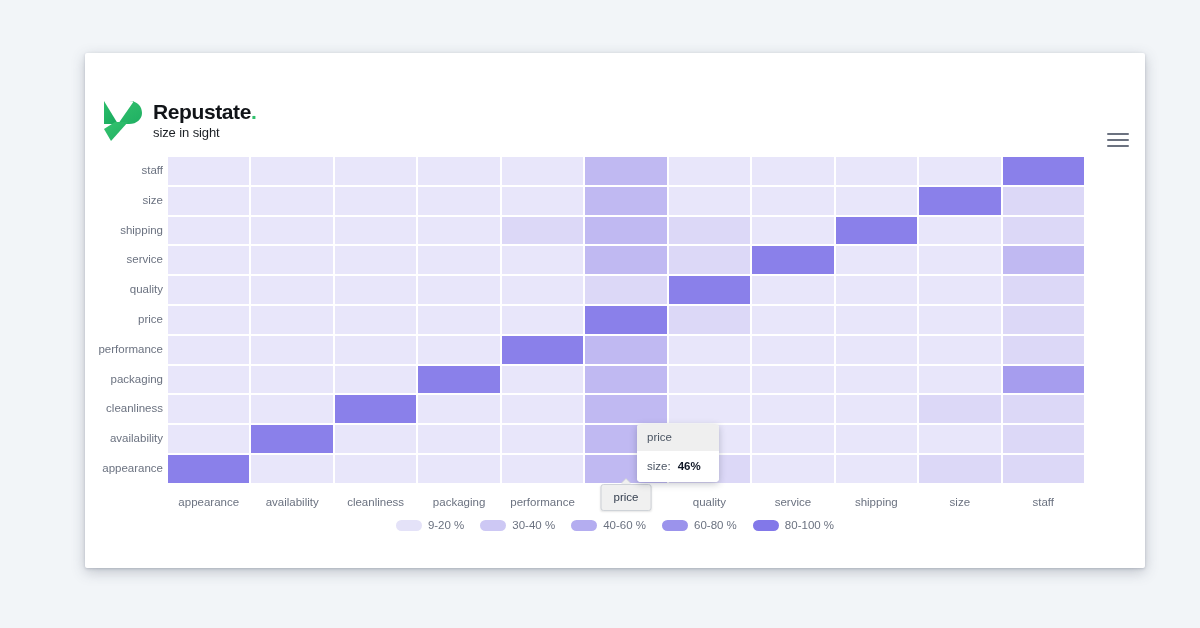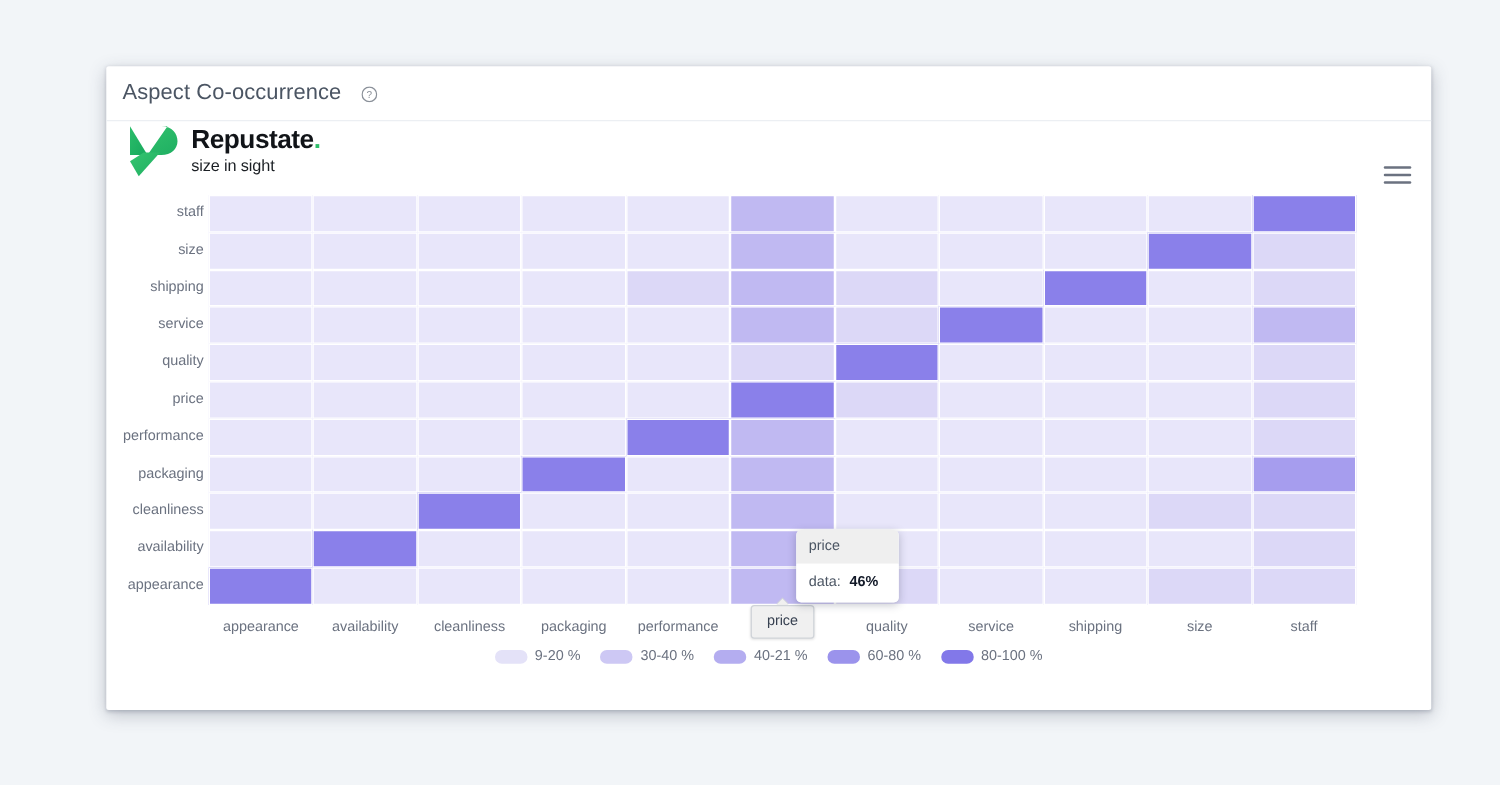--- a/index.html
+++ b/index.html
@@ -245,29 +245,20 @@
   }
   #tooltip-value { font-weight: bold; color: #111827; }
 </style>
 </head>
 <body>
 
 <div id="page">
 
   <div id="card">
 
-    <div id="card-header">
-      <div id="page-title">Aspect Co-occurrence</div>
-      <span id="help-icon">
-        <svg width="13" height="13" viewBox="0 0 13 13">
-          <circle cx="6.5" cy="6.5" r="5.8" fill="none" stroke="#8a9099" stroke-width="1"></circle>
-          <text x="6.5" y="9.6" font-size="8" font-family="Liberation Sans, sans-serif" fill="#8a9099" text-anchor="middle">?</text>
-        </svg>
-      </span>
-    </div>
 
     <div id="brand">
       <span id="brand-mark">
         <svg width="42" height="44" viewBox="0 0 42 44">
           <defs>
             <linearGradient id="gA" x1="0" y1="0" x2="1" y2="1">
               <stop offset="0" stop-color="#35c46f"></stop>
               <stop offset="1" stop-color="#1faf62"></stop>
             </linearGradient>
             <linearGradient id="gB" x1="0" y1="0" x2="1" y2="1">
@@ -471,35 +462,35 @@
           <div class="legend-item">
             <span class="legend-swatch" style="background: rgb(228, 226, 248);"></span>
             <span class="legend-label">9-20 %</span>
           </div>
           <div class="legend-item">
             <span class="legend-swatch" style="background: rgb(205, 200, 244);"></span>
             <span class="legend-label">30-40 %</span>
           </div>
           <div class="legend-item">
             <span class="legend-swatch" style="background: rgb(180, 173, 240);"></span>
-            <span class="legend-label">40-21 %</span>
+            <span class="legend-label">40-60 %</span>
           </div>
           <div class="legend-item">
             <span class="legend-swatch" style="background: rgb(155, 147, 236);"></span>
             <span class="legend-label">60-80 %</span>
           </div>
           <div class="legend-item">
             <span class="legend-swatch" style="background: rgb(130, 120, 233);"></span>
             <span class="legend-label">80-100 %</span>
           </div>
         </div>
 
       <div id="tooltip">
         <div id="tooltip-header">price</div>
         <div id="tooltip-body">
-          <span>data:</span>
+          <span>size:</span>
           <span id="tooltip-value">46%</span>
         </div>
       </div>
     </div>
 
   </div>
 </div>
 
 </body></html>

